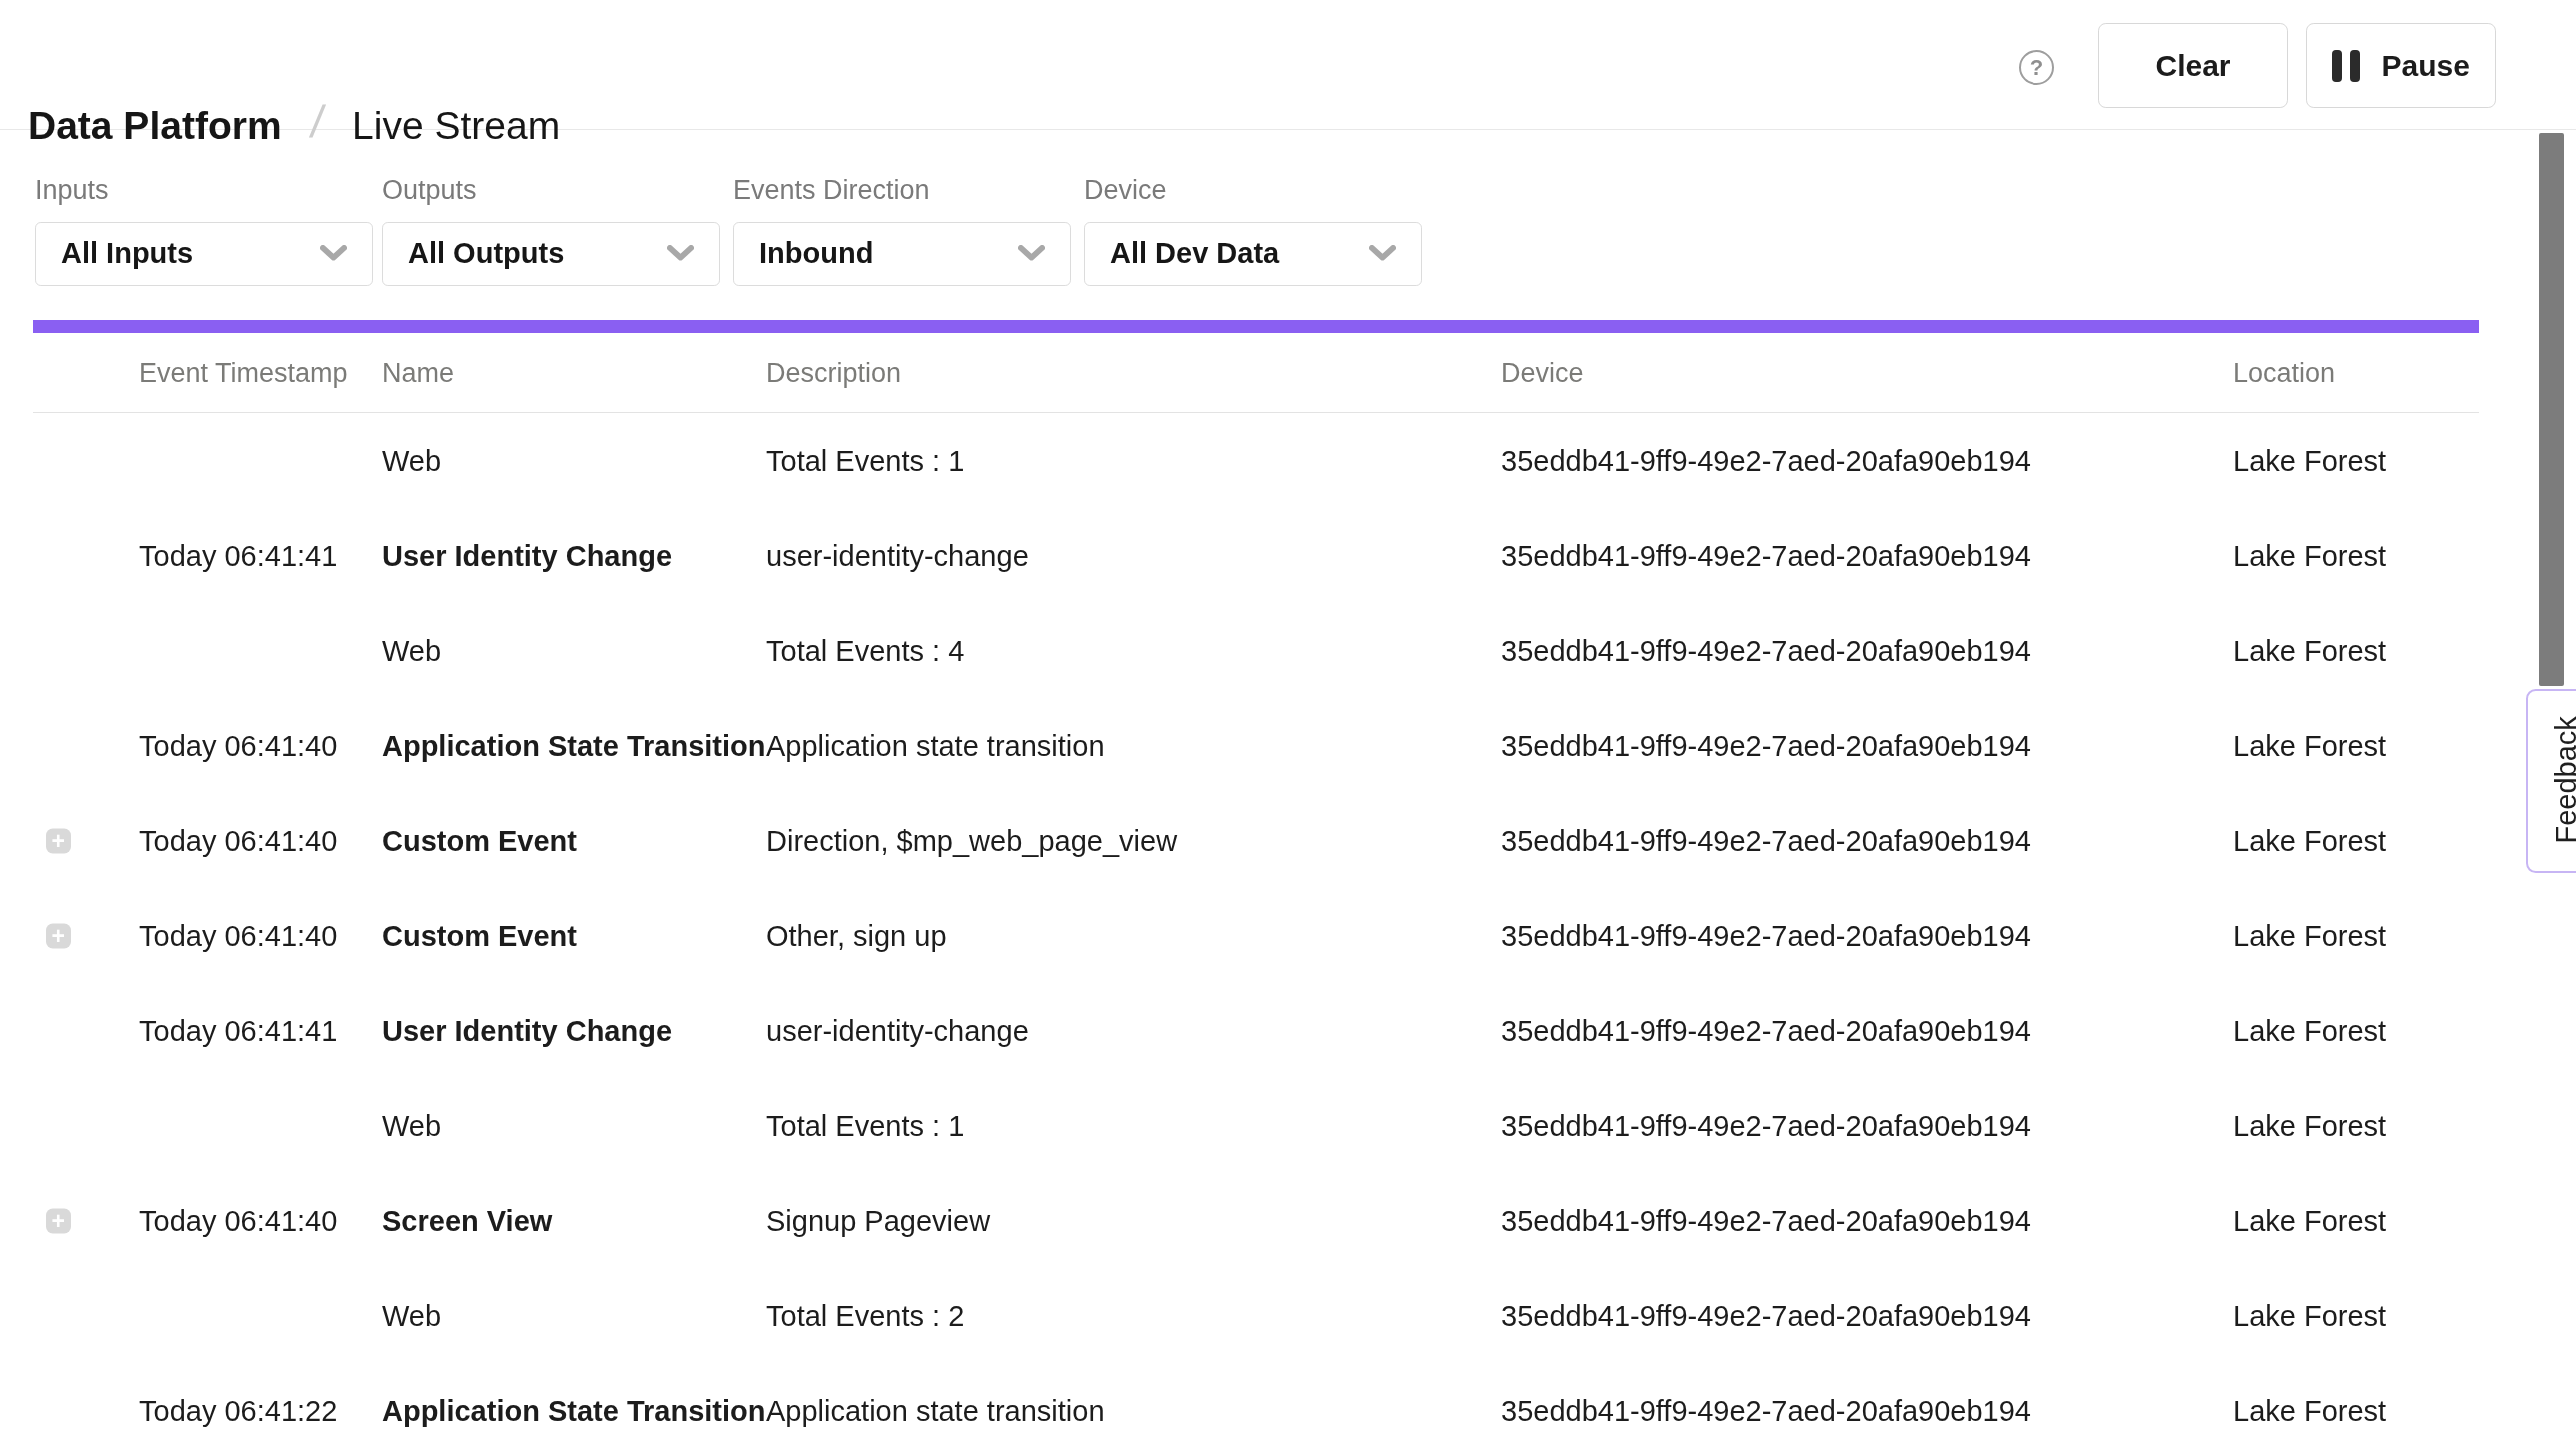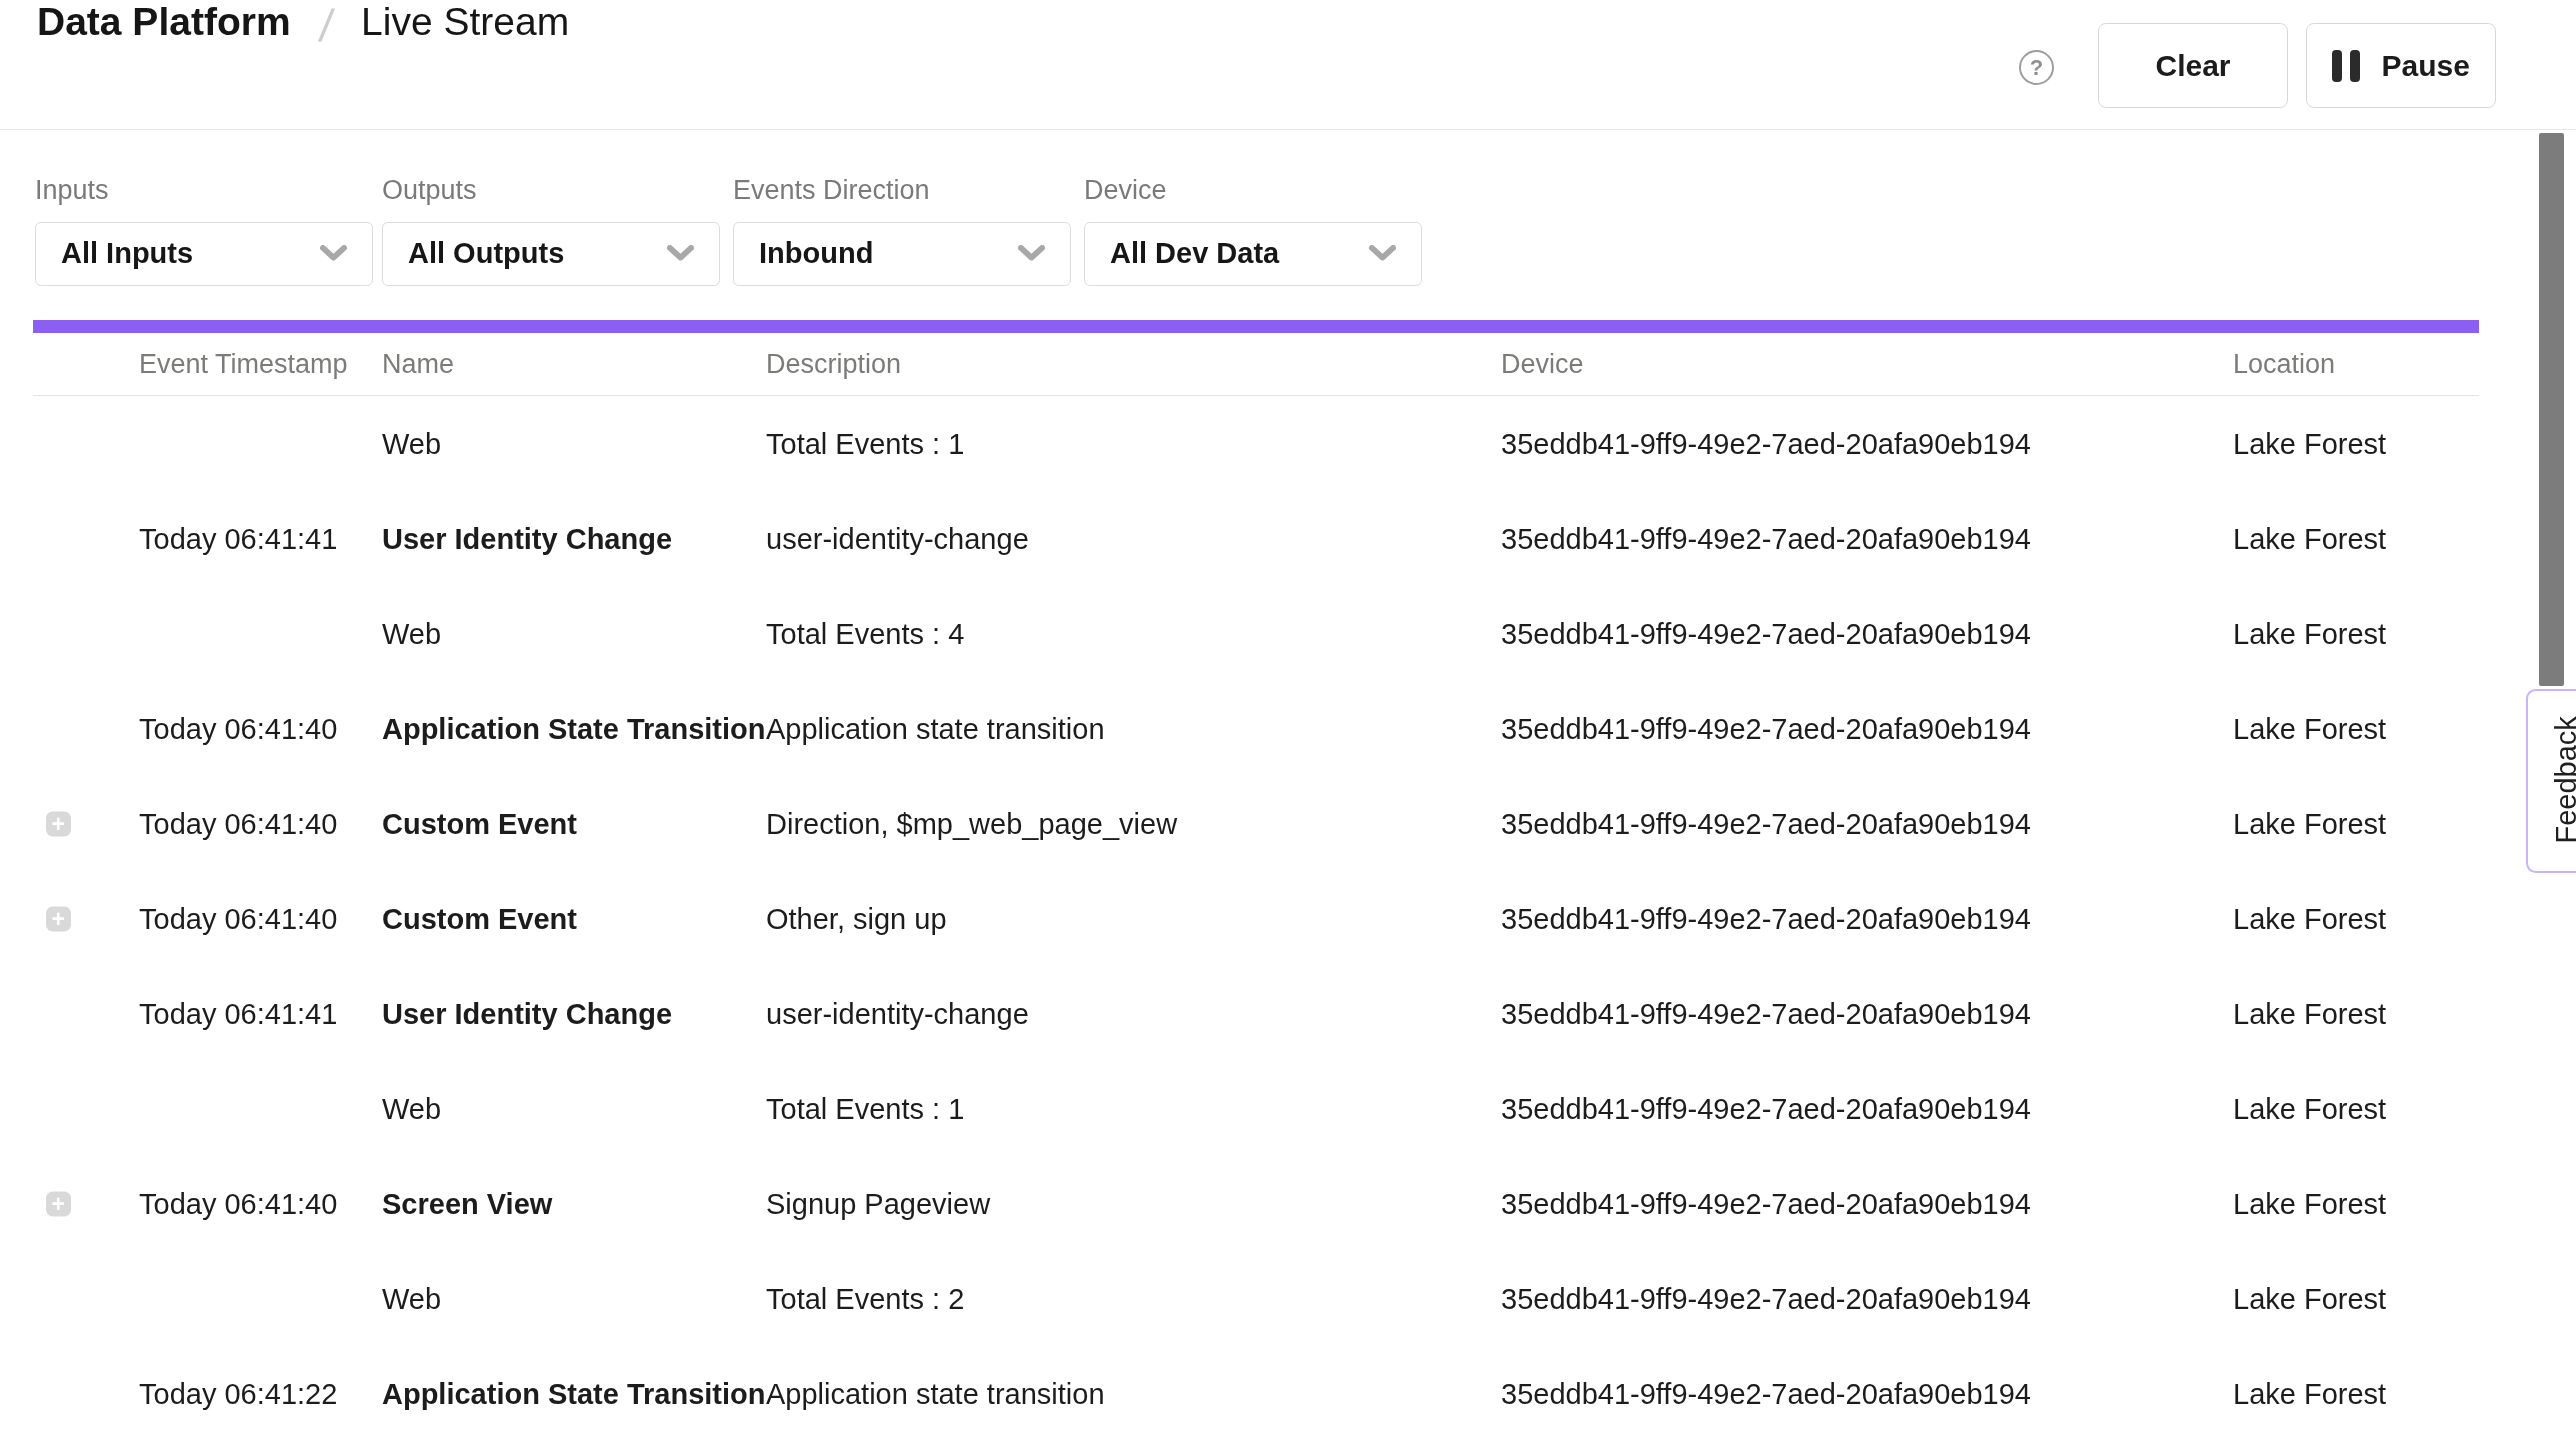--- a/index.html
+++ b/index.html
@@ -10,22 +10,22 @@
     font-family:"Liberation Sans", sans-serif;
     color:#1c1c1c;
   }
 
   
   .app-header {
     position:absolute; top:0; left:0; width:2576px; height:130px;
     background:#fff; border-bottom:1.9px solid #e8e8e8;
   }
   .breadcrumb {
-    position:absolute; left:37px; top:0; height:148px;
-    display:flex; align-items:flex-start; gap:29px; font-size:39px;
+    position:absolute; left:28px; top:0; height:148px;
+    display:flex; align-items:flex-end; gap:29px; font-size:39px;
   }
   .crumb-root { font-weight:600; color:#161616; }
   .crumb-sep  { color:#cdcdcd; font-weight:300; font-size:45px; transform:skewX(-8deg); }
   .crumb-current { font-weight:500; color:#161616; }
 
   .help-icon {
     position:absolute; left:2019px; top:50px; width:35px; height:35px;
     border:2.9px solid #9e9e9e; border-radius:50%;
     display:flex; align-items:center; justify-content:center;
     color:#8f8f8f; font-size:22px; font-weight:700; cursor:pointer;
@@ -50,21 +50,21 @@
     background:#fff; display:flex; align-items:center; justify-content:space-between;
     padding:12px 25px; font-size:29px; font-weight:700; color:#161616; cursor:pointer;
   }
   .chevron svg { display:block; }
 
   
   .stream-bar { position:absolute; left:33px; top:320px; width:2446px; height:12.6px; background:#8a5ff2; }
 
   
   .table { position:absolute; left:33px; top:333px; width:2446px; }
-  .thead { position:relative; height:63px; border-bottom:1.9px solid #e3e3e3;text-decoration:underline; }
+  .thead { position:relative; height:80px; border-bottom:1.9px solid #e3e3e3;text-decoration:underline; }
   .th {
     position:absolute; top:50%; transform:translateY(-50%);
     font-size:27px; color:#7b7b78; white-space:nowrap;
   }
   .col-ts   { left:106px; }
   .col-name { left:349px; }
   .col-desc { left:733px; }
   .col-dev  { left:1468px; }
   .col-loc  { left:2200px; }
 

